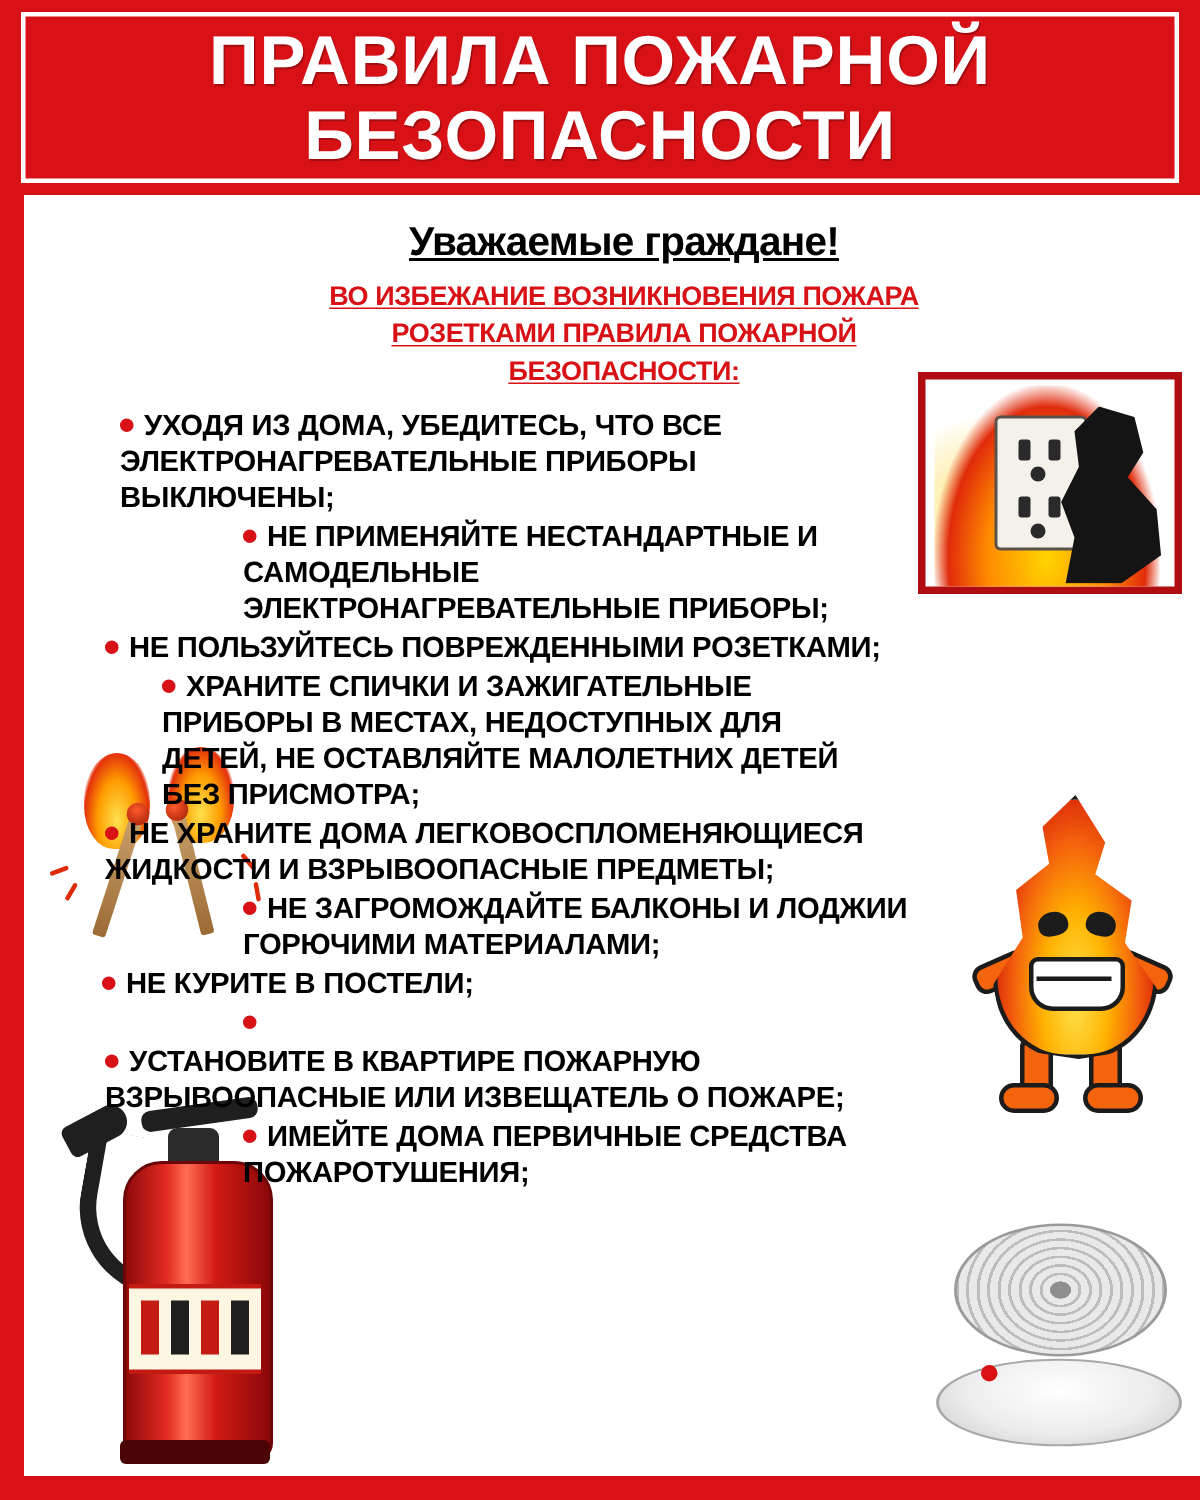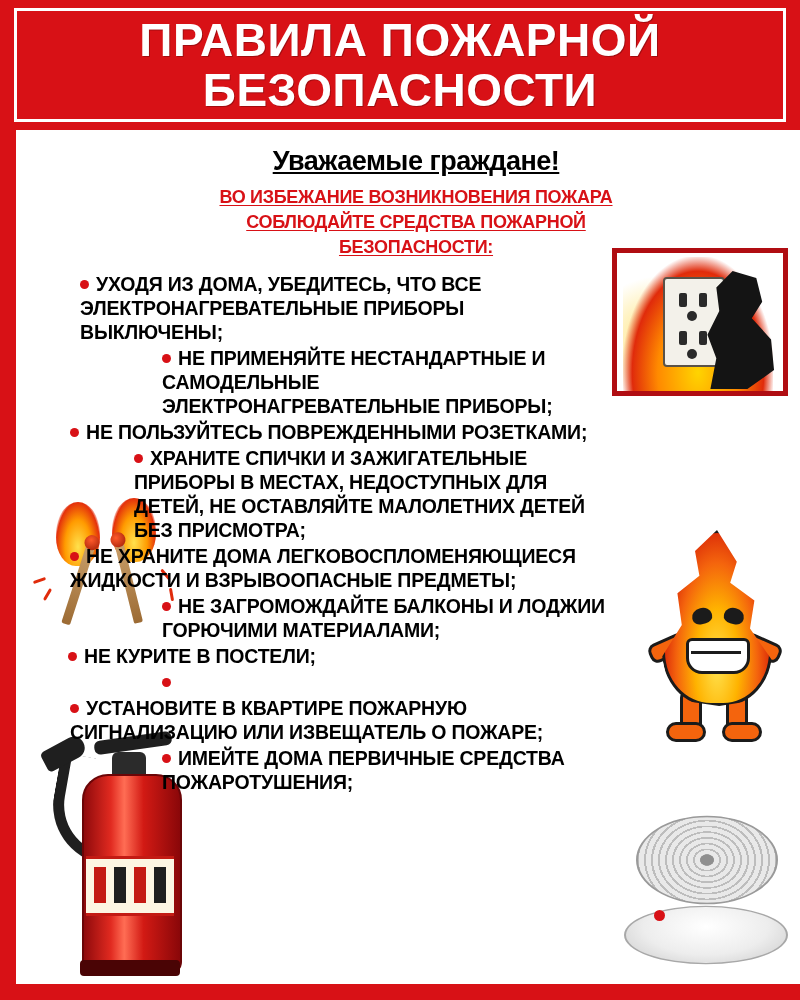--- a/index.html
+++ b/index.html
@@ -128,21 +128,21 @@
     background: #d81116;
     margin-right: 7px;
     vertical-align: 2px;
   }
   .rule .txt { display: inline; }
 
   
   .ind-0 { margin-left: 48px; }
   .ind-1 { margin-left: 130px; }
   .ind-2 { margin-left: 38px; }
-  .ind-3 { margin-left: 102px; }
+  .ind-3 { margin-left: 76px; }
   .ind-4 { margin-left: 38px; }
   .ind-5 { margin-left: 130px; }
   .ind-6 { margin-left: 36px; }
   .ind-7 { margin-left: 130px; }
   .ind-8 { margin-left: 38px; }
   .ind-9 { margin-left: 130px; }
 
   
   .art { position: absolute; }
 
@@ -501,21 +501,21 @@
         <div class="det-bottom"></div>
         <div class="det-led"></div>
       </div>
 
       <div class="greeting">
         <u>Уважаемые граждане!</u>
       </div>
 
       <div class="subtitle">
         <span>ВО ИЗБЕЖАНИЕ ВОЗНИКНОВЕНИЯ ПОЖАРА</span><br>
-        <span>СОБЛЮДАЙТЕ СРЕДСТВА ПОЖАРНОЙ</span><br>
+        <span>РОЗЕТКАМИ ПРАВИЛА ПОЖАРНОЙ</span><br>
         <span>БЕЗОПАСНОСТИ:</span>
       </div>
 
       <div class="rules">
         <div class="rule ind-0" style="width:470px;">
           <span class="bullet"></span><span class="txt">УХОДЯ ИЗ ДОМА, УБЕДИТЕСЬ, ЧТО ВСЕ ЭЛЕКТРОНАГРЕВАТЕЛЬНЫЕ ПРИБОРЫ ВЫКЛЮЧЕНЫ;</span>
         </div>
         <div class="rule ind-1" style="width:420px;">
           <span class="bullet"></span><span class="txt">НЕ ПРИМЕНЯЙТЕ НЕСТАНДАРТНЫЕ И САМОДЕЛЬНЫЕ ЭЛЕКТРОНАГРЕВАТЕЛЬНЫЕ ПРИБОРЫ;</span>
         </div>
@@ -531,21 +531,21 @@
         <div class="rule ind-5" style="width:460px;">
           <span class="bullet"></span><span class="txt">НЕ ЗАГРОМОЖДАЙТЕ БАЛКОНЫ И ЛОДЖИИ ГОРЮЧИМИ МАТЕРИАЛАМИ;</span>
         </div>
         <div class="rule ind-6" style="width:560px;">
           <span class="bullet"></span><span class="txt">НЕ КУРИТЕ В ПОСТЕЛИ;</span>
         </div>
         <div class="rule ind-7" style="width:500px;">
           <span class="bullet"></span>
         </div>
         <div class="rule ind-8" style="width:530px;">
-          <span class="bullet"></span><span class="txt">УСТАНОВИТЕ В КВАРТИРЕ ПОЖАРНУЮ СИГНАЛИЗАЦИЮ ИЛИ ИЗВЕЩАТЕЛЬ О ПОЖАРЕ;</span>
+          <span class="bullet"></span><span class="txt">УСТАНОВИТЕ В КВАРТИРЕ ПОЖАРНУЮ ВЗРЫВООПАСНЫЕ ИЛИ ИЗВЕЩАТЕЛЬ О ПОЖАРЕ;</span>
         </div>
         <div class="rule ind-9" style="width:420px;">
           <span class="bullet"></span><span class="txt">ИМЕЙТЕ ДОМА ПЕРВИЧНЫЕ СРЕДСТВА ПОЖАРОТУШЕНИЯ;</span>
         </div>
       </div>
 
     </div>
   </div>
 </div>
 

